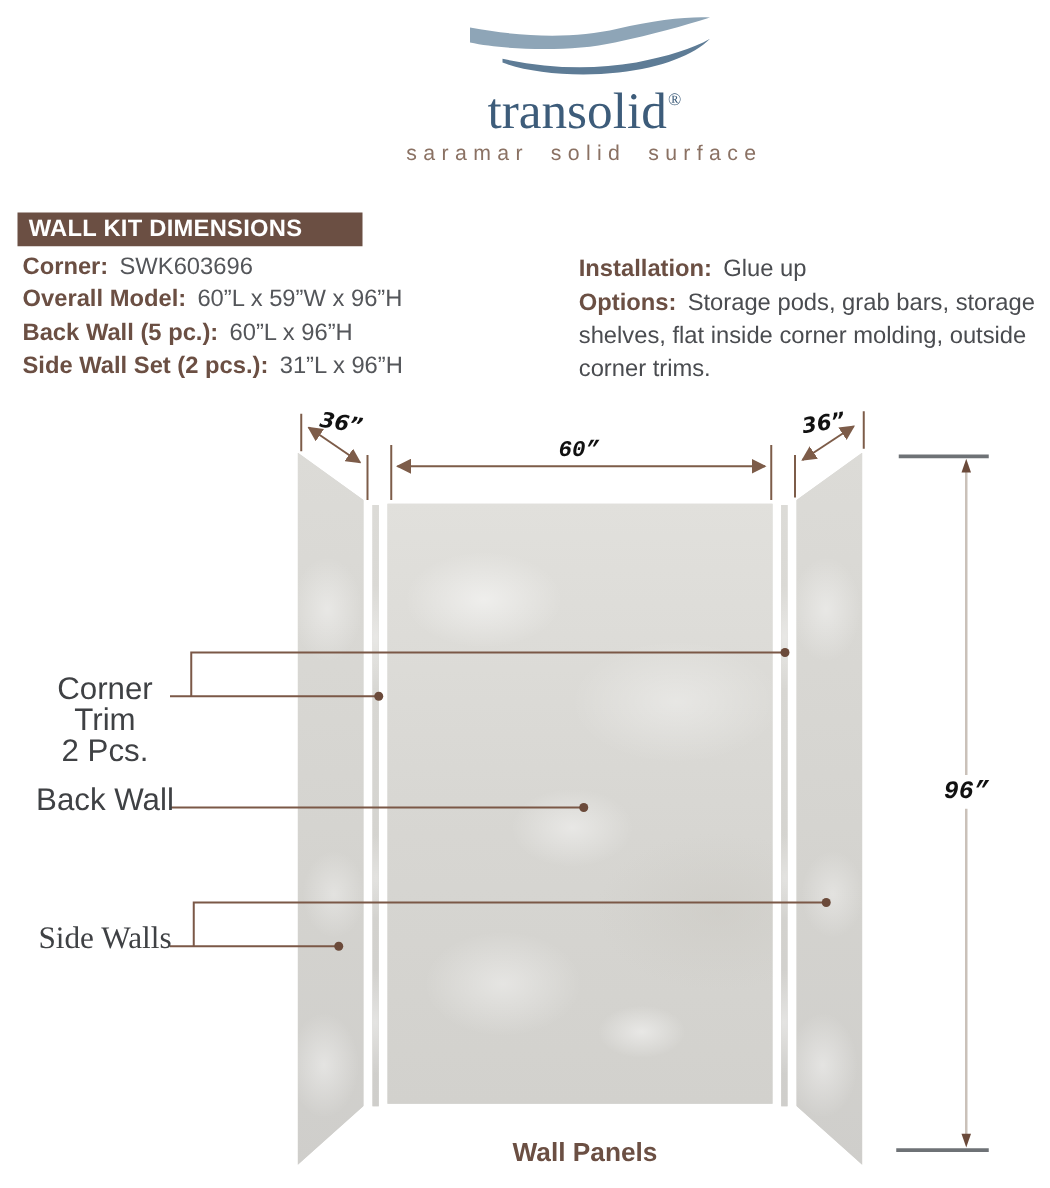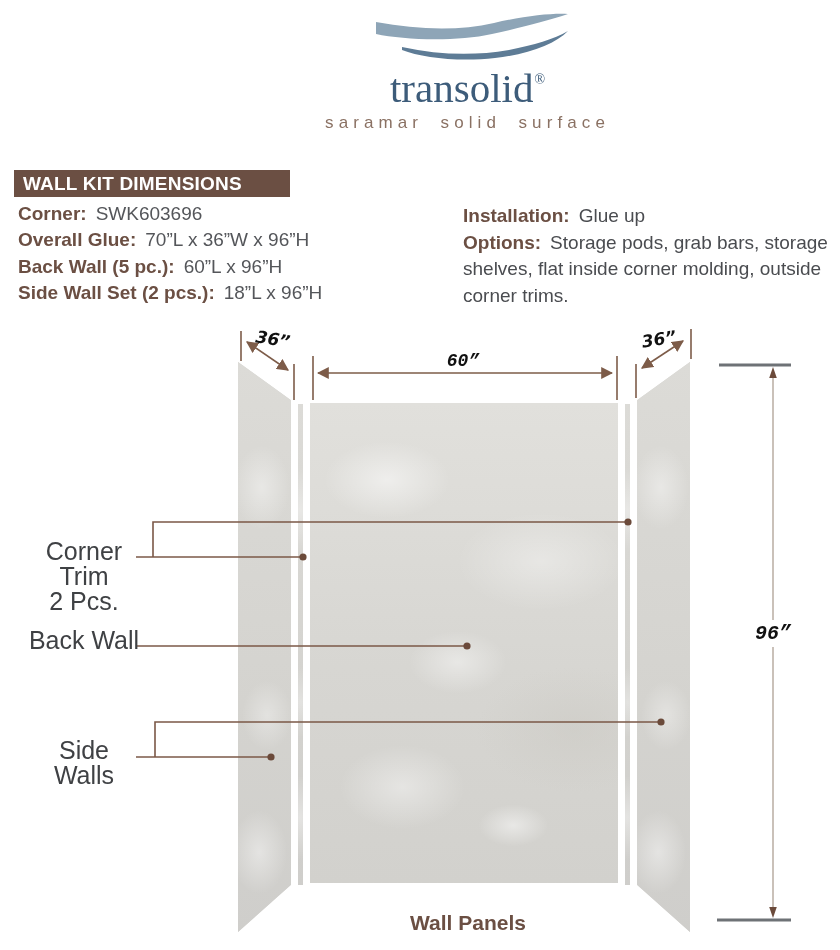--- a/index.html
+++ b/index.html
@@ -56,21 +56,21 @@
   .dim{position:absolute;color:#111;font-weight:bold;font-style:oblique;
        font-family:"DejaVu Sans",sans-serif;text-align:center;}
   #dim-36-left{left:247px;top:329px;width:52px;font-size:17px;transform:rotate(9deg);}
   #dim-60{left:428px;top:351px;width:70px;font-size:18px;font-family:Liberation Mono, monospace;}
   #dim-36-right{left:633px;top:329px;width:52px;font-size:17px;transform:rotate(-9deg);}
   #dim-96{left:747px;top:620px;width:52px;font-size:20px;background:#fff;padding:2px 0;font-family:Liberation Mono, monospace;}
   .dlabel{position:absolute;left:28px;width:112px;text-align:center;color:#3f4144;
           font-size:25px;line-height:25px;}
   #label-corner-trim{top:539px;}
   #label-back-wall{top:628px;}
-  #label-side-walls{top:738px;}
+  #label-side-walls{top:738px;font-family:Liberation Serif, serif;}
   #caption{position:absolute;left:368px;top:911px;width:200px;text-align:center;
            font-size:21px;font-weight:bold;color:#6b4f43;}
 </style>
 </head>
 <body>
 
 <div id="page">
 
   <svg id="logo-waves" viewBox="0 0 196 54">
     <path d="M 2,9 C 45,17 85,18 120,10 C 150,3 178,0 194,1
@@ -80,27 +80,27 @@
   </svg>
   <div id="tagline">saramar solid surface</div>
   <div id="wordmark"><span>transolid</span><sup>®</sup></div>
 
   <div id="section-bar">WALL KIT DIMENSIONS</div>
 
   <div class="kit-row" style="top:203px">
     <span class="lbl">Corner:</span><span class="val">SWK603696</span>
   </div>
   <div class="kit-row" style="top:229px">
-    <span class="lbl">Overall Glue:</span><span class="val">70”L x 36”W x 96”H</span>
+    <span class="lbl">Overall Model:</span><span class="val">60”L x 59”W x 96”H</span>
   </div>
   <div class="kit-row" style="top:256px">
     <span class="lbl">Back Wall (5 pc.):</span><span class="val">60”L x 96”H</span>
   </div>
   <div class="kit-row" style="top:282px">
-    <span class="lbl">Side Wall Set (2 pcs.):</span><span class="val">18”L x 96”H</span>
+    <span class="lbl">Side Wall Set (2 pcs.):</span><span class="val">31”L x 96”H</span>
   </div>
 
   <div id="right-info">
     <div>
       <span class="lbl">Installation:</span><span class="val">Glue up</span>
     </div>
     <p>
       <span class="lbl">Options:</span><span class="val">Storage pods, grab bars, storage shelves, flat inside corner molding, outside corner trims.</span>
     </p>
   </div>

